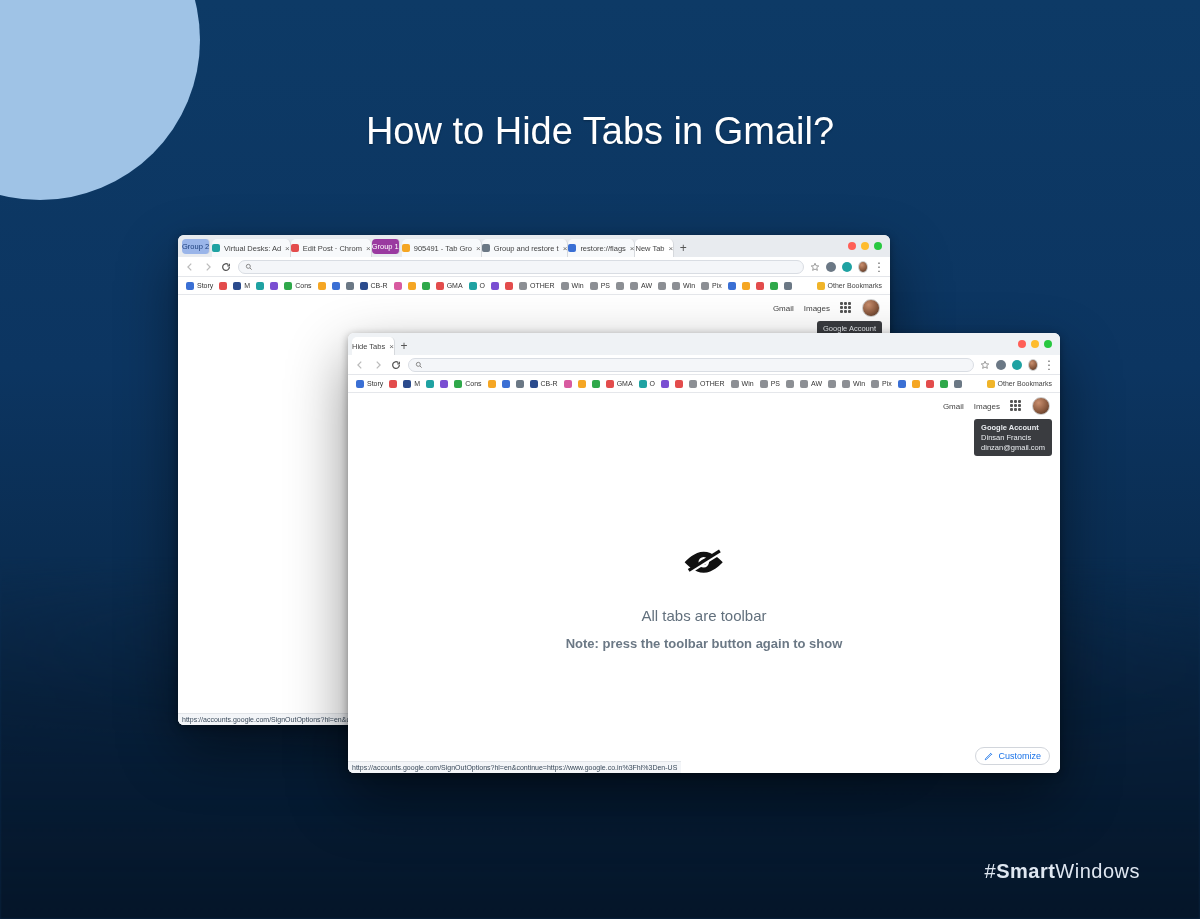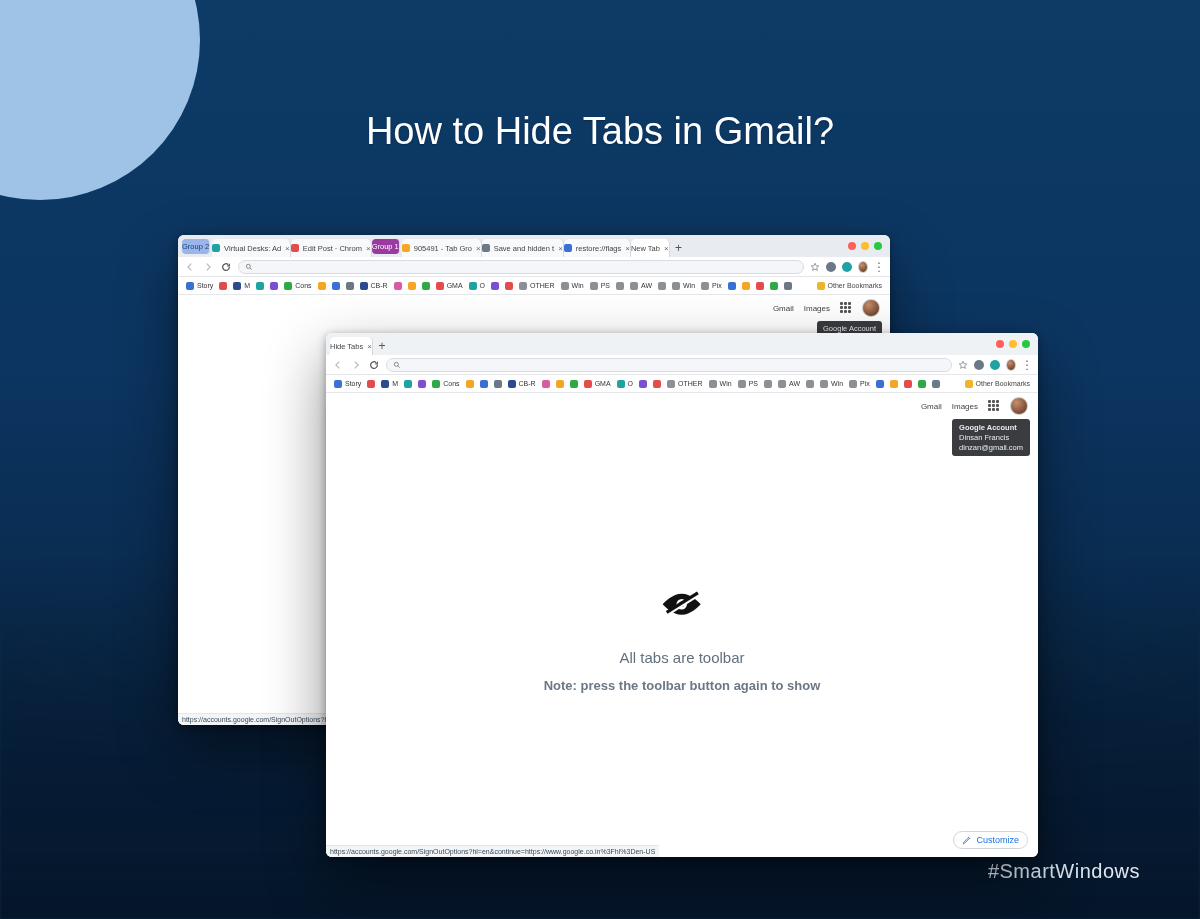--- a/index.html
+++ b/index.html
@@ -36,40 +36,40 @@
     white-space: nowrap;
     text-shadow: 0 1px 2px rgba(0,0,0,.25);
   }
   .branding {
     position: absolute;
     bottom: 36px; right: 60px;
     color: #dfe7f1;
     font-size: 20px;
     letter-spacing: .5px;
   }
-  .branding .bold { font-weight: 400; }
+  .branding .bold { font-weight: 700; }
   .branding .thin { font-weight: 300; }
 
   
   .browser {
     position: absolute;
     background: #f2f4f7;
     border-radius: 6px;
     box-shadow: 0 25px 60px rgba(0,0,0,.45), 0 2px 8px rgba(0,0,0,.35);
     overflow: hidden;
     font-size: 8px;
     color: #444;
   }
   .browser.back {
     top: 235px; left: 178px;
     width: 712px; height: 490px;
   }
   .browser.front {
-    top: 333px; left: 326px;
-    width: 712px; height: 524px;
+    top: 333px; left: 348px;
+    width: 712px; height: 440px;
     background: #fff;
     z-index: 2;
   }
 
   .tabstrip {
     display: flex;
     align-items: flex-end;
     height: 22px;
     padding-left: 4px;
     background: #e8ebef;
@@ -299,21 +299,21 @@
     <div class="tab group purple">
         <span>Group 1</span>
       </div>
     <div class="tab">
         <span class="favi c-orange"></span>
         <span>905491 - Tab Gro</span>
         <span class="x">×</span>
       </div>
     <div class="tab">
         <span class="favi c-gray"></span>
-        <span>Save and hidden t</span>
+        <span>Group and restore t</span>
         <span class="x">×</span>
       </div>
     <div class="tab">
         <span class="favi c-blue"></span>
         <span>restore://flags</span>
         <span class="x">×</span>
       </div>
     <div class="tab" style="background:#fff">
         <span>New Tab</span>
         <span class="x">×</span>

